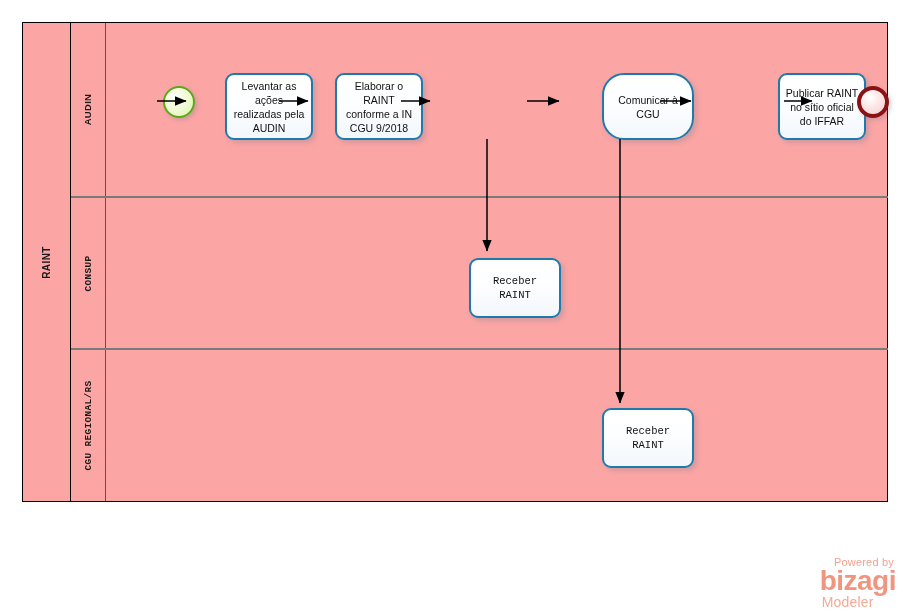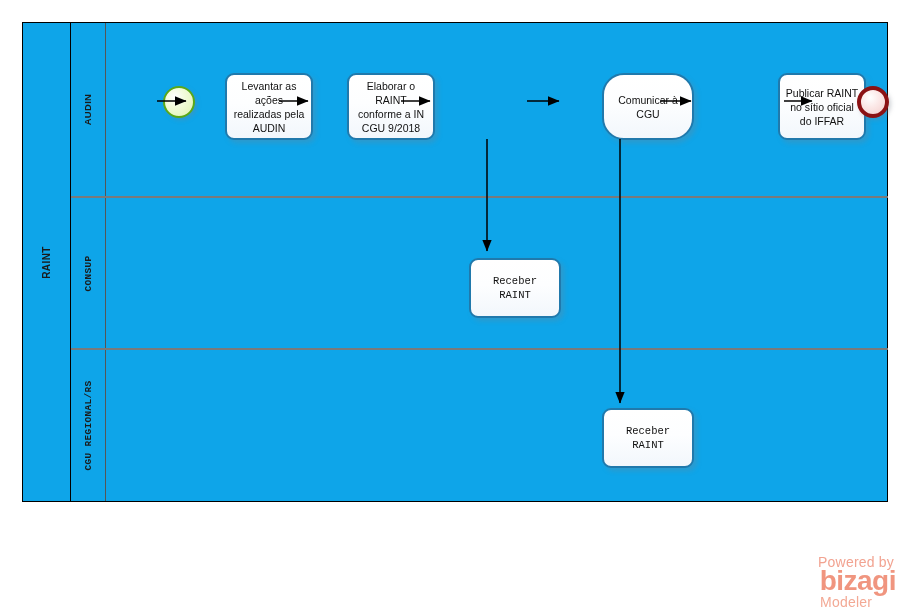--- a/index.html
+++ b/index.html
@@ -26,21 +26,21 @@
 
   
   .pool {
     position: absolute;
     left: 22px;
     top: 22px;
     width: 866px;
     height: 480px;
     box-sizing: border-box;
     border: 1px solid #000000;
-    background: #0ea5e9;
+    background: #fca5a5;
   }
   .pool-header {
     position: absolute;
     left: 0; top: 0;
     width: 48px;
     height: 100%;
     box-sizing: border-box;
     border-right: 1px solid #000000;
     display: flex;
     align-items: center;
@@ -142,21 +142,21 @@
 
   
   .watermark {
     position: absolute;
     right: 12px;
     bottom: 6px;
     text-align: right;
     user-select: none;
   }
   .wm-powered {
-    font-size: 14px;
+    font-size: 11px;
     color: #f2a391;
     letter-spacing: 0.2px;
     margin-right: 2px;
     line-height: 9px;
   }
   .wm-bizagi {
     font-size: 28px;
     font-weight: bold;
     color: #f0957f;
     line-height: 28px;
@@ -187,21 +187,21 @@
         <span class="lane-header-label">AUDIN</span>
       </div>
       <div class="lane-body">
 
         <div class="event start" style="left:57px; top:63px;"></div>
 
         <div class="task" style="left:119px; top:50px; width:88px; height:67px;">
           <span class="task-label">Levantar as ações realizadas pela AUDIN</span>
         </div>
 
-        <div class="task" style="left:241px; top:50px; width:88px; height:67px;">
+        <div class="task" style="left:229px; top:50px; width:88px; height:67px;">
           <span class="task-label">Elaborar o RAINT conforme a IN CGU 9/2018</span>
         </div>
 
 
         <div class="task" style="left:496px; top:50px; width:92px; height:67px;border-radius:22px;">
           <span class="task-label">Comunicar à CGU</span>
         </div>
 
         <div class="task" style="left:628px; top:50px; width:88px; height:67px;margin-left:44px;">
           <span class="task-label">Publicar RAINT no sítio oficial do IFFAR</span>

